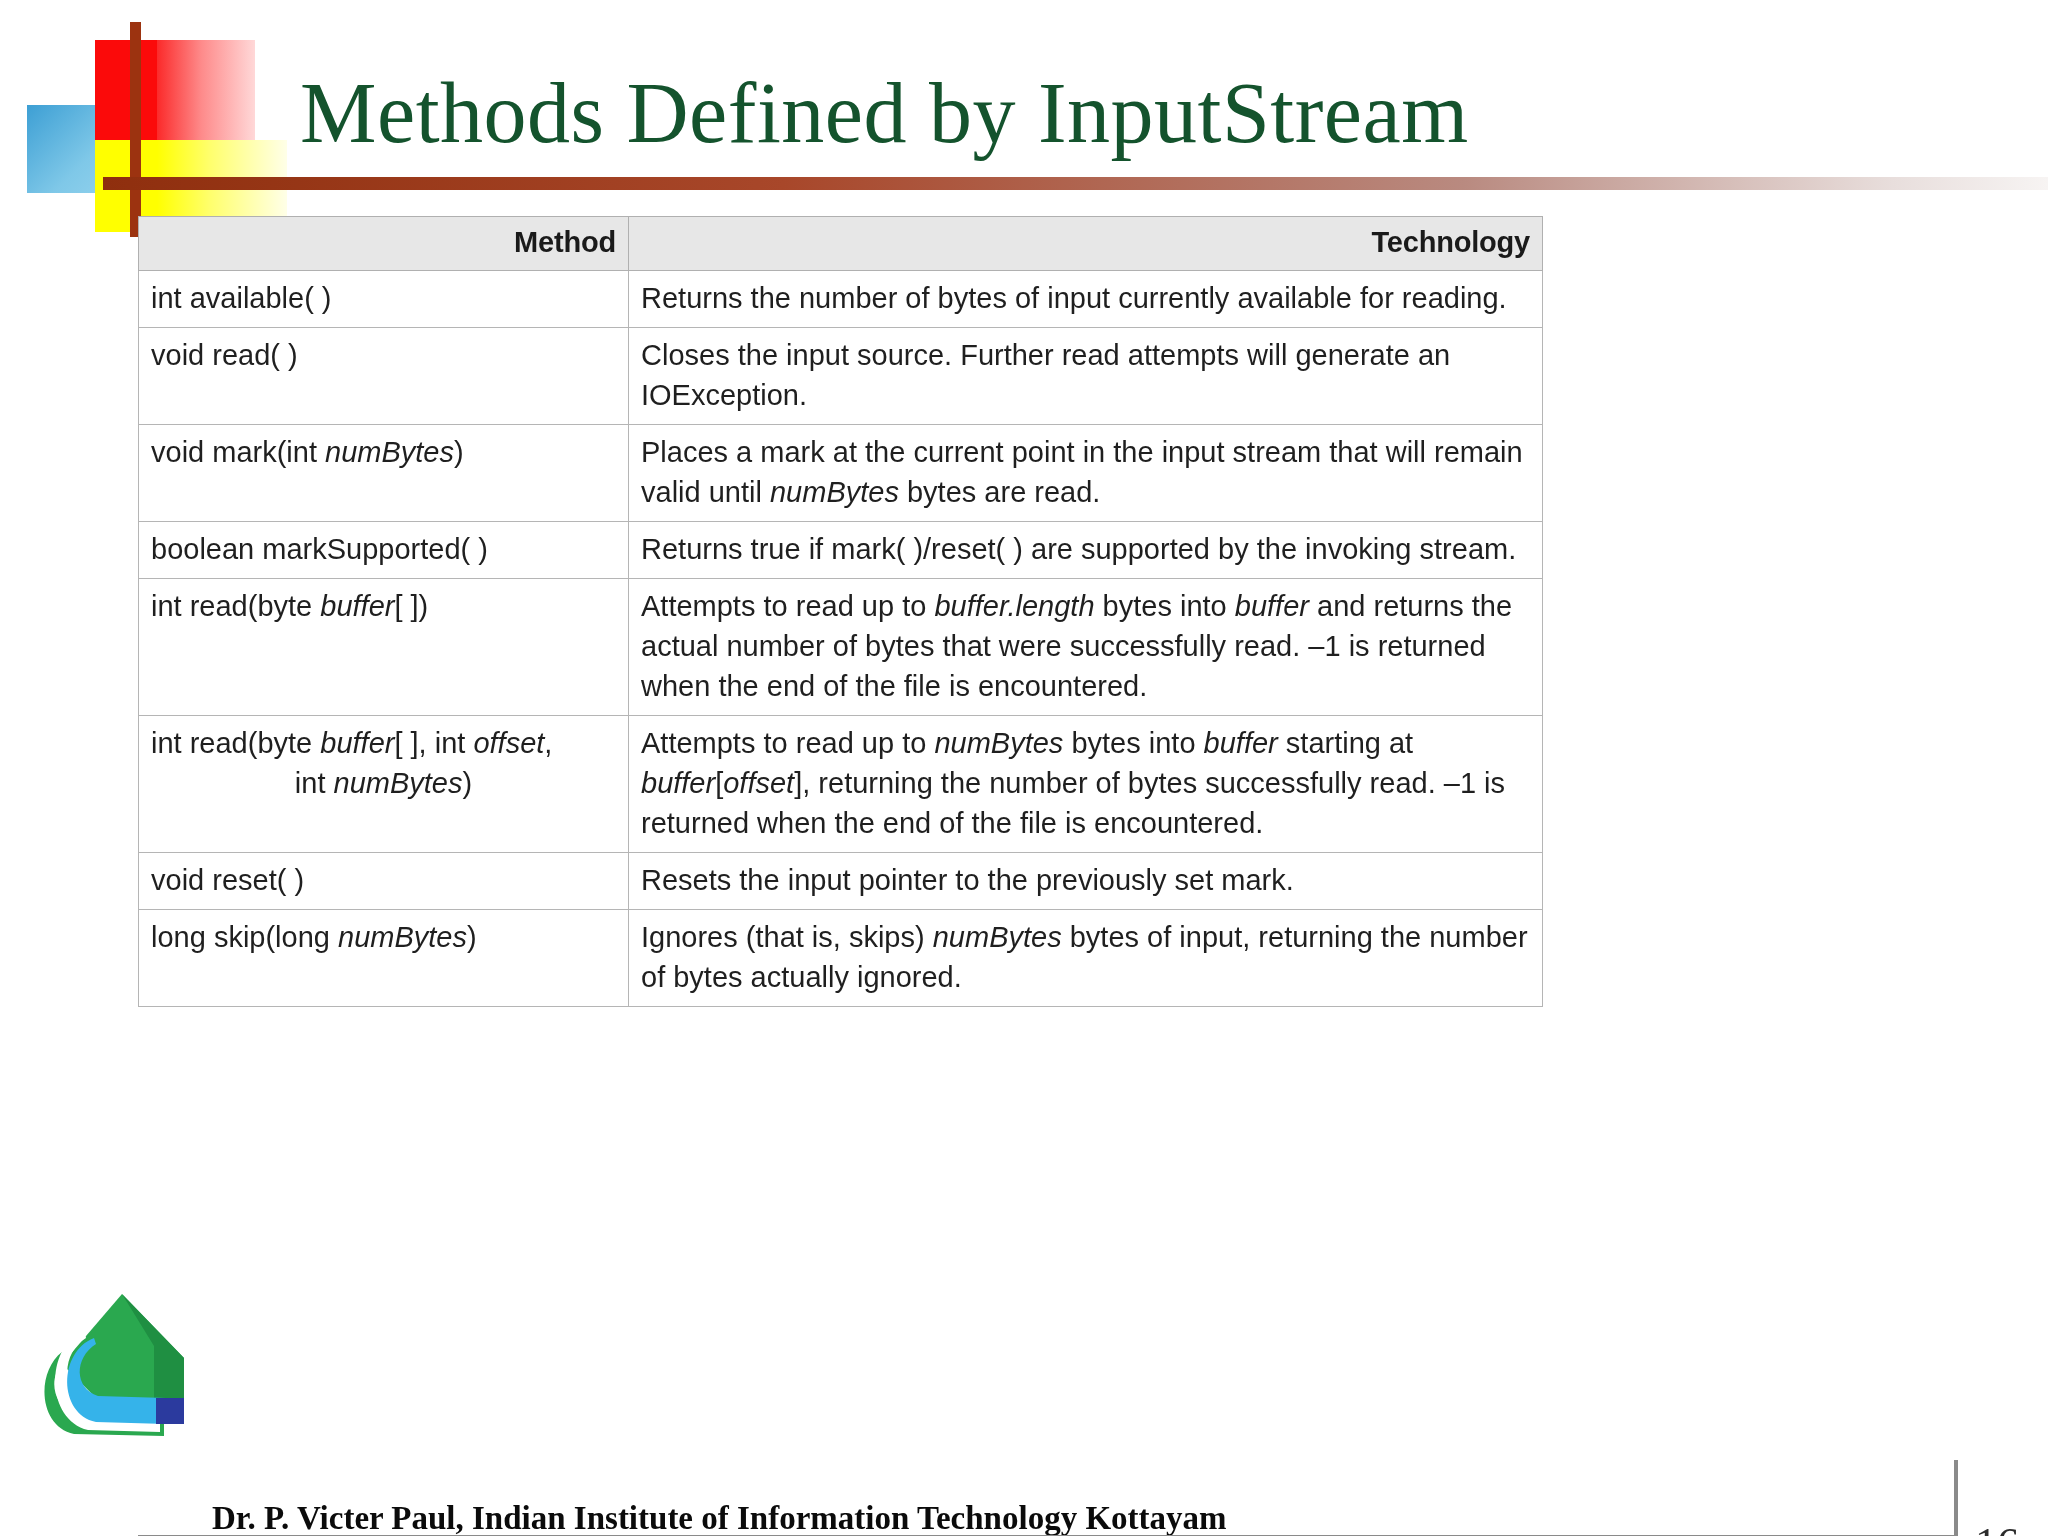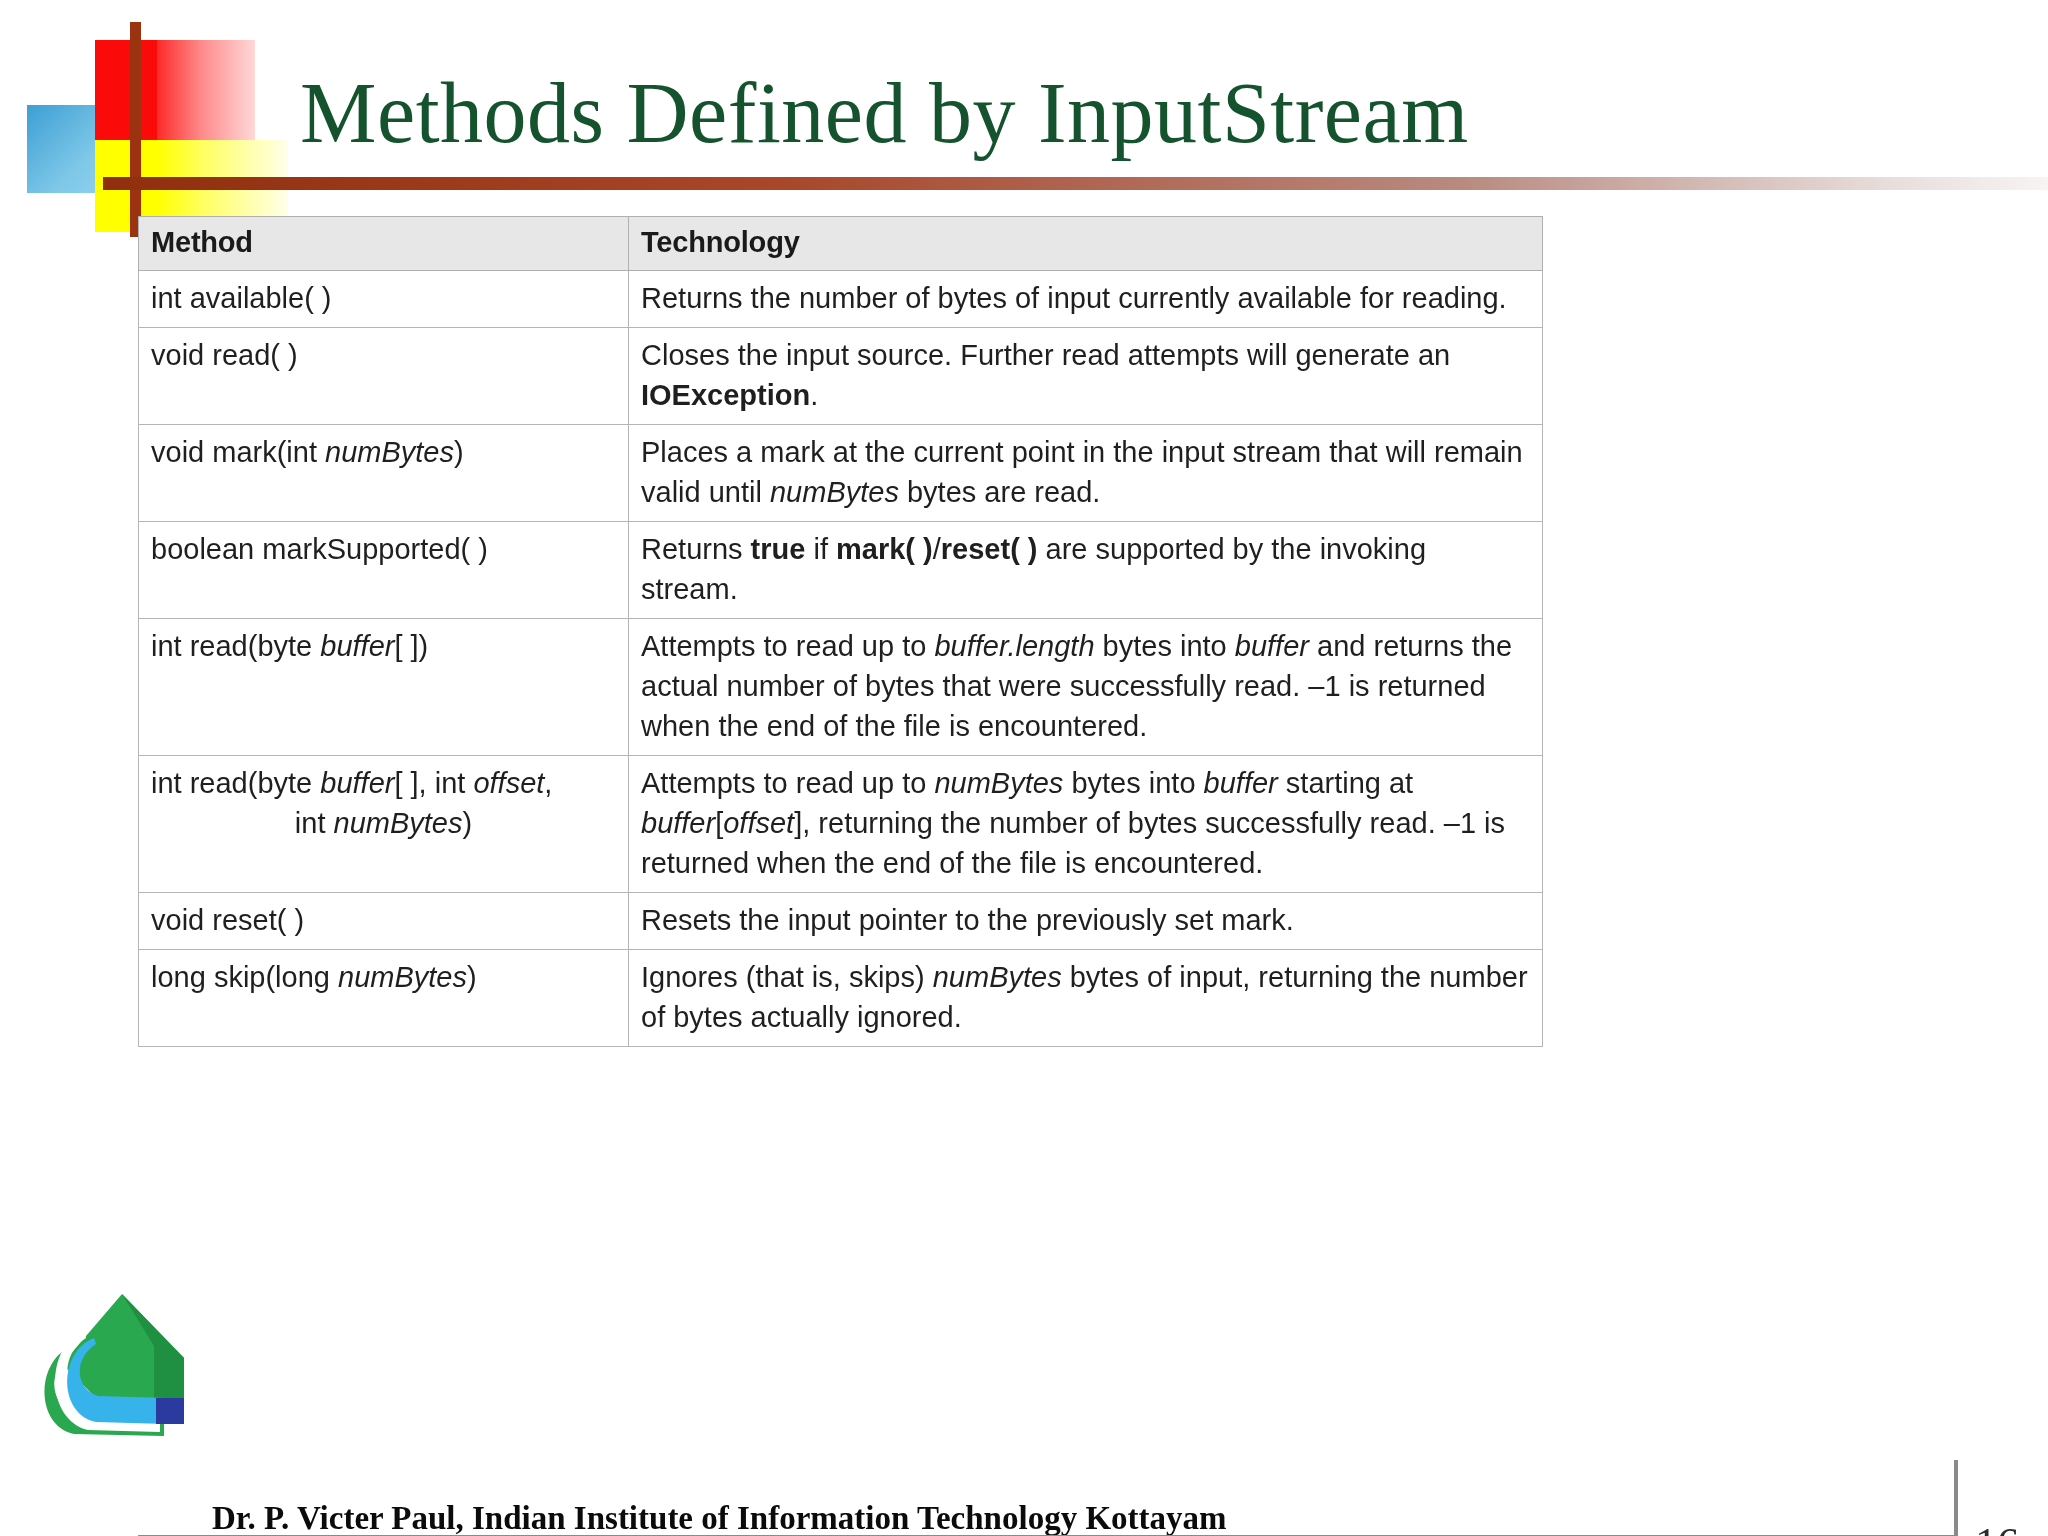--- a/index.html
+++ b/index.html
@@ -98,40 +98,40 @@
     table-layout: fixed;
     background: #ffffff;
     border: 1px solid #b0b0b0;
   }
   #methods-table col.c-method { width: 490px; }
   #methods-table col.c-desc   { width: 914px; }
 
   #methods-table th {
     background: #e7e7e7;
     border: 1px solid #b0b0b0;
-    text-align: left;
+    text-align: right;
     font-size: 29px;
     font-weight: bold;
     color: #1a1a1a;
     padding: 9px 12px 11px 12px;
     letter-spacing: -0.2px;
   }
   #methods-table td {
     border: 1px solid #b5b5b5;
     vertical-align: top;
     font-size: 29px;
     color: #1f1f1f;
     padding: 7px 12px 9px 12px;
     line-height: 1.38;
   }
   #methods-table td.method-cell {
     white-space: pre-line;
   }
   .ital { font-style: italic; }
-  .bold { font-weight: bold; }
+  .bold { font-weight: normal; }
   .indent-center { display: block; text-align: center; }
 
   
   #footer {
     position: absolute;
     left: 0;
     top: 1452px;
     width: 2048px;
     height: 50px;
     margin-top: 48px;

